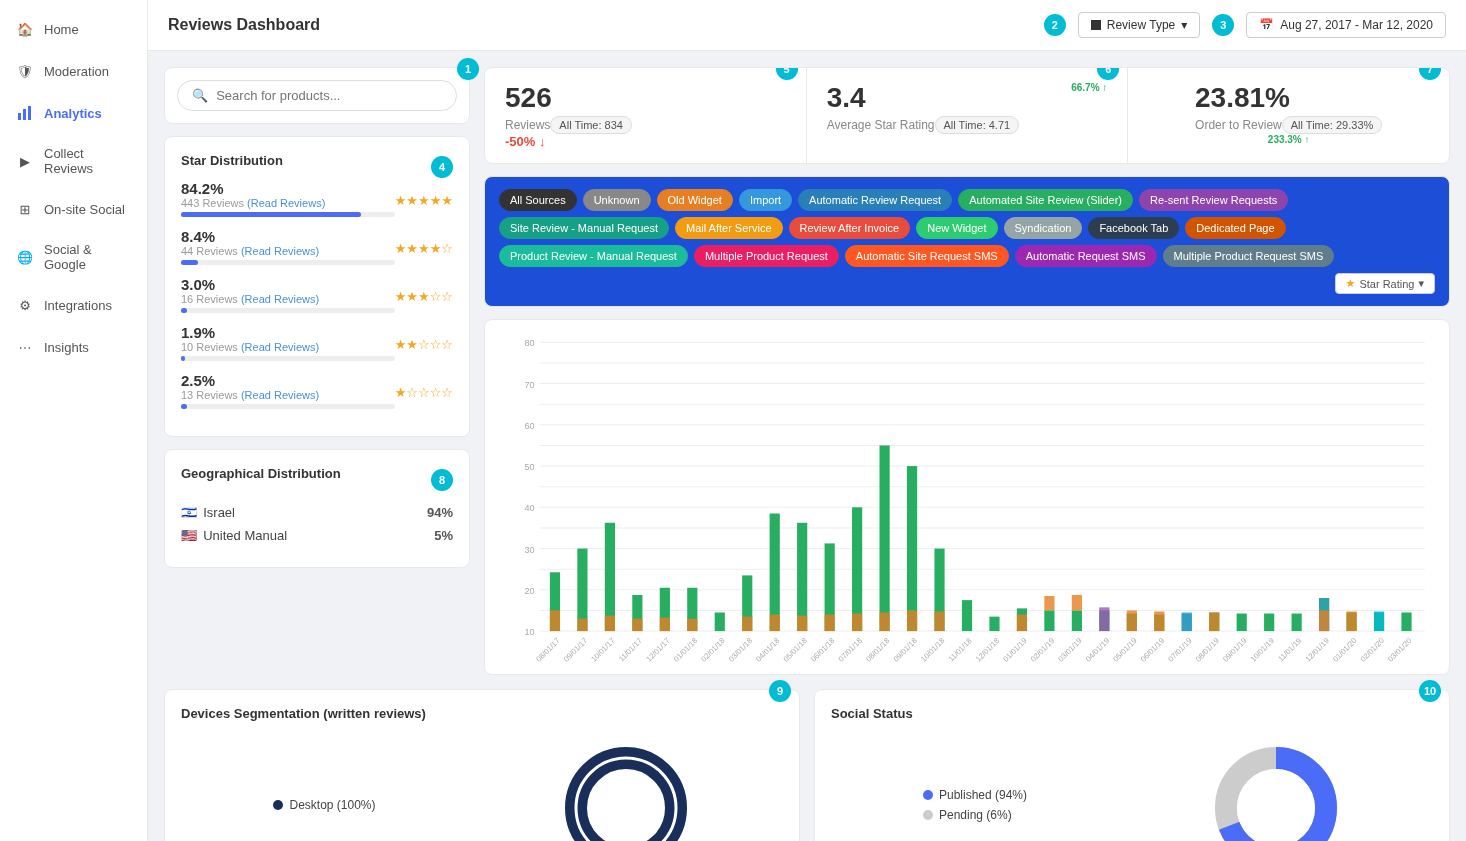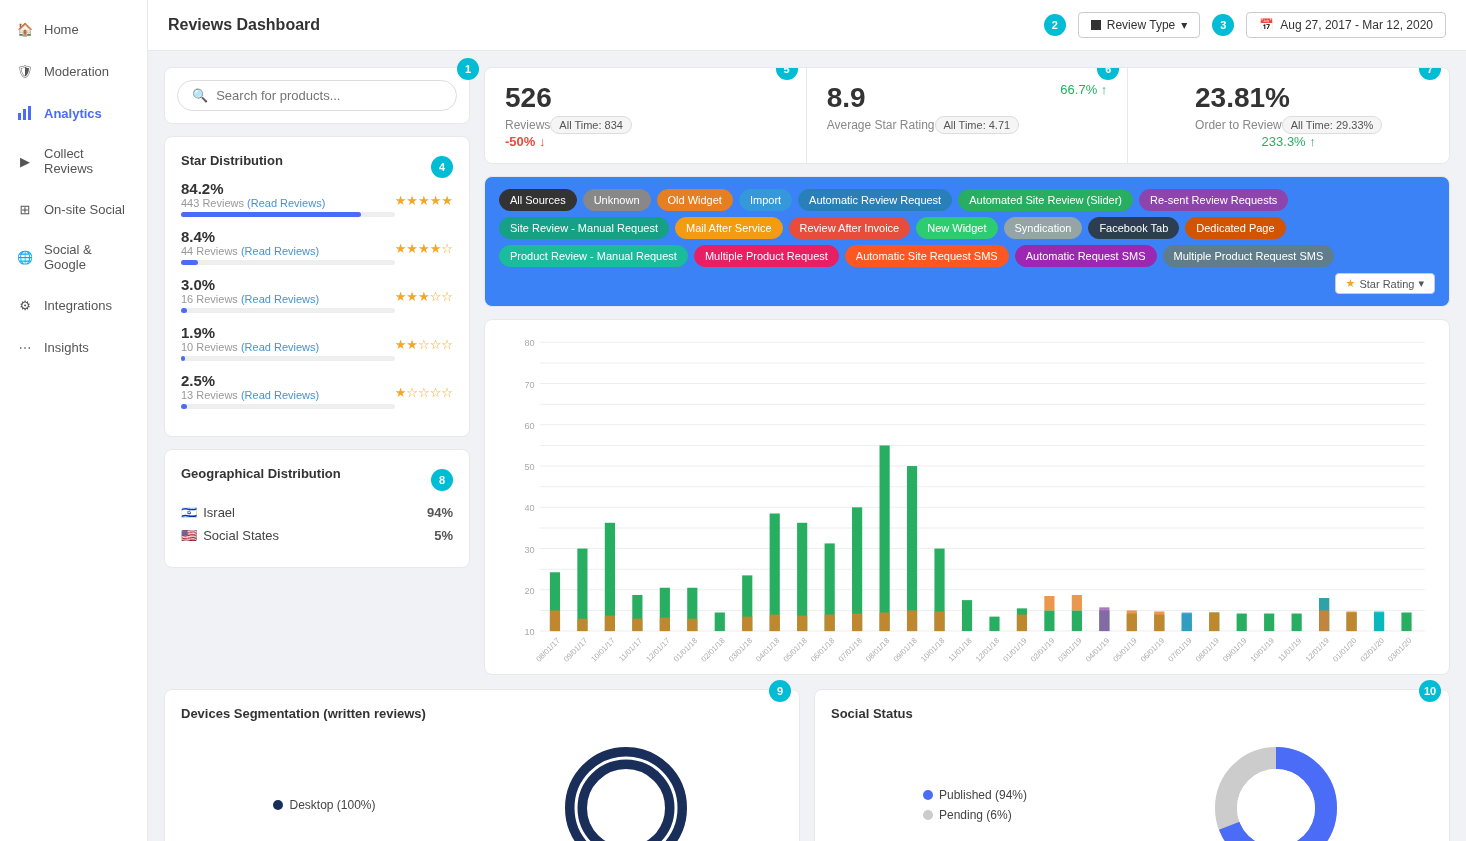--- a/index.html
+++ b/index.html
@@ -55,25 +55,25 @@
     .right-panel { flex: 1; display: flex; flex-direction: column; gap: 12px; }
 
     
     .stats-row { display: flex; gap: 0; background: #fff; border-radius: 8px; border: 1px solid #e8e8e8; overflow: hidden; }
     .stat-card { flex: 1; padding: 14px 20px; border-right: 1px solid #e8e8e8; position: relative; }
     .stat-card:last-child { border-right: none; }
     .stat-main { font-size: 28px; font-weight: 700; color: #333; }
     .stat-label { font-size: 12px; color: #888; margin-top: 2px; display: flex; align-items: center; }
     .stat-alltime { font-size: 11px; color: #555; background: #f5f5f5; border: 1px solid #ddd; border-radius: 12px; padding: 2px 8px; }
     .stat-change-neg { font-size: 13px; color: #e74c3c; font-weight: 600; }
-    .stat-change-pos { font-size: 13px; color: #27ae60; font-weight: 400; }
+    .stat-change-pos { font-size: 10px; color: #27ae60; font-weight: 700; }
     .stat-badge { position: absolute; top: -10px; right: 8px; width: 22px; height: 22px; background: #00bcd4; border-radius: 50%; color: #fff; font-size: 11px; font-weight: 700; display: flex; align-items: center; justify-content: center; }
 
     
-    .tags-area { background: #3b82f6; border-radius: 8px; border: 1px solid #e8e8e8; padding: 12px 14px; display: flex; flex-wrap: wrap; gap: 6px; align-items: center; }
+    .tags-area { background: #1d4ed8; border-radius: 8px; border: 1px solid #e8e8e8; padding: 12px 14px; display: flex; flex-wrap: wrap; gap: 6px; align-items: center; }
     .tag { border-radius: 20px; padding: 4px 10px; font-size: 11px; font-weight: 500; cursor: pointer; border: 1px solid transparent; color: #fff; }
     .tag-sort { border: 1px solid #ccc; border-radius: 4px; padding: 3px 10px; font-size: 11px; cursor: pointer; color: #555; background: #fff; display: flex; align-items: center; gap: 4px; margin-left: auto; }
 
     
     .chart-card { background: #fff; border-radius: 8px; border: 1px solid #e8e8e8; padding: 12px 14px; flex: 1; overflow: hidden; }
     .chart-area { width: 100%; height: 330px; position: relative; overflow: hidden; }
     .chart-svg { width: 100%; height: 100%; }
 
     
     .bottom-row { display: flex; gap: 14px; }
@@ -243,21 +243,21 @@
             <div class="badge-circle">8</div>
           </div>
           <div id="geo-rows">
               <div class="geo-row">
     <span>🇮🇱</span>
     <span style="margin-left:6px;">Israel</span>
     <span class="geo-pct" style="margin-left:auto;">94%</span>
   </div>
               <div class="geo-row">
     <span>🇺🇸</span>
-    <span style="margin-left:6px;">Social States</span>
+    <span style="margin-left:6px;">United Manual</span>
     <span class="geo-pct" style="margin-left:auto;">5%</span>
   </div>
             </div>
         </div>
 
       </div>
 
       <div class="right-panel">
 
         <div class="stats-row" id="stats-row">
@@ -270,21 +270,21 @@
           <span class="stat-alltime">All Time: 834</span>
         </div>
       </div>
       <div class="stat-change-neg">-50% ↓</div>
     </div>
     <div class="badge-circle stat-badge">5</div>
   </div>
             <div class="stat-card">
     <div style="display:flex;align-items:flex-start;justify-content:space-between;">
       <div>
-        <div class="stat-main">8.9</div>
+        <div class="stat-main">3.4</div>
         <div class="stat-label">
           <span>Average Star Rating</span>
           <span class="stat-alltime">All Time: 4.71</span>
         </div>
       </div>
       <div class="stat-change-pos">66.7% ↑</div>
     </div>
     <div class="badge-circle stat-badge">6</div>
   </div>
             <div class="stat-card">

